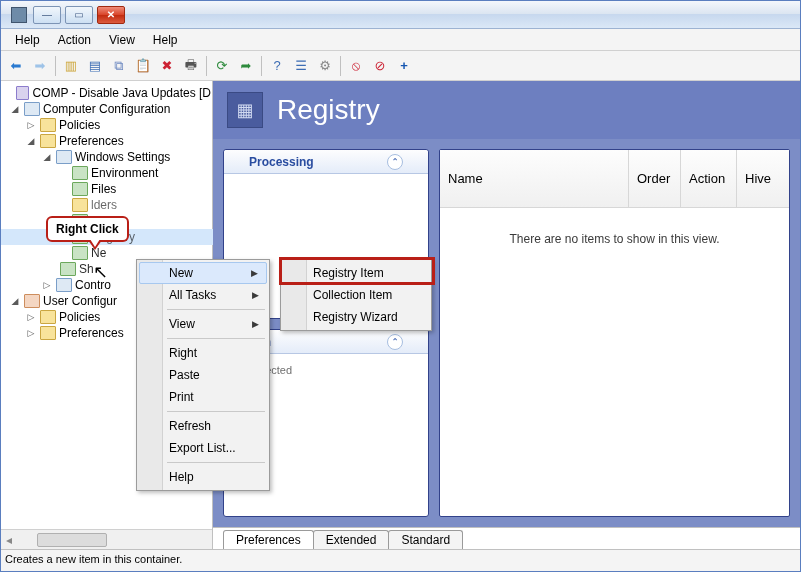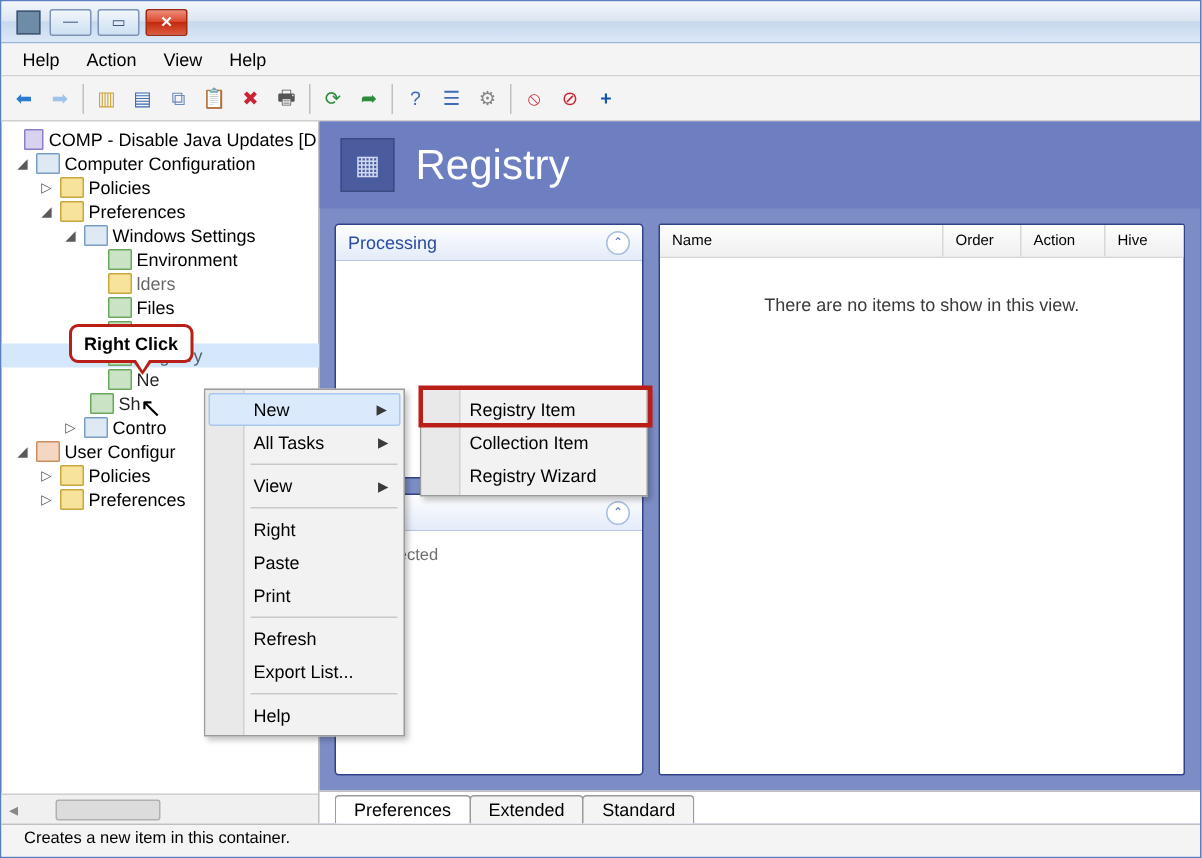--- a/index.html
+++ b/index.html
@@ -27,31 +27,31 @@
   .ticon2.gp{background:#d9d2ee;border-color:#8c7ccc}
   .sel{background:#d4e7fb}
   .hscroll{height:20px;background:#f0f0f0;border-top:1px solid #d0d0d0;display:flex;align-items:center}
   .thumb{width:70px;height:14px;background:#dcdcdc;border:1px solid #b0b0b0;border-radius:2px;margin-left:20px}
   .main{flex:1;background:#7c8dc6;position:relative;display:flex;flex-direction:column}
   .mainhdr{height:58px;background:#6d7fc0;display:flex;align-items:center;padding-left:14px;color:#fff;font-size:28px;font-weight:300}
   .mainhdr .hicon{width:36px;height:36px;background:#4a5c9e;border:1px solid #3a4a84;margin-right:14px;display:flex;align-items:center;justify-content:center;color:#cfd8f0;font-size:18px}
   .maincontent{flex:1;display:flex;gap:10px;padding:10px;min-height:0}
   .leftcol{width:206px;display:flex;flex-direction:column;gap:10px}
   .panel{background:#fff;border:1px solid #32428a;border-radius:3px}
-  .panelhdr{height:24px;background:linear-gradient(#fdfdfe,#e4ecf9);border-bottom:1px solid #b7c7e4;display:flex;align-items:center;padding:0 8px;justify-content:space-between;color:#2a4da0;font-weight:normal;font-size:11px;border-radius:3px 3px 0 0}
+  .panelhdr{height:24px;background:linear-gradient(#fdfdfe,#e4ecf9);border-bottom:1px solid #b7c7e4;display:flex;align-items:center;padding:0 25px;justify-content:space-between;color:#2a4da0;font-weight:bold;font-size:11px;border-radius:3px 3px 0 0}
   .collapse{width:16px;height:16px;border:1px solid #a7bee0;border-radius:8px;display:flex;align-items:center;justify-content:center;font-size:8px;color:#5274ba;background:#fff}
   .panel .pbody{padding:10px;color:#6f6f6f;font-size:11px}
   .rightcol{flex:1;background:#fff;border:1px solid #32428a;border-radius:2px;display:flex;flex-direction:column}
   .tblhdr{display:flex;border-bottom:1px solid #d7d7d7;background:linear-gradient(#fdfdfd,#f0f0f0)}
-  .th{padding:5px 8px;border-right:1px solid #d7d7d7;font-size:10px}
+  .th{padding:21px 8px;border-right:1px solid #d7d7d7;font-size:13px}
   .tbody{flex:1;display:flex;align-items:flex-start;justify-content:center;padding-top:24px;color:#3a3a3a;font-size:11px}
   .tabs{height:22px;display:flex;align-items:flex-end;padding-left:10px;background:#f4f4f4;border-top:1px solid #c0c0c0}
   .tab{padding:2px 12px;border:1px solid #9a9a9a;border-bottom:none;border-radius:3px 3px 0 0;margin-right:-1px;background:#f4f4f4}
   .tab.active{background:#fff}
-  .status{height:22px;border-top:1px solid #c0c0c0;padding:3px 15px;font-size:11px;background:#f4f4f4}
+  .status{height:22px;border-top:1px solid #c0c0c0;padding:3px 4px;font-size:11px;background:#f4f4f4}
   .callout{position:absolute;left:45px;top:215px;z-index:30}
   .callout-box{background:#fff;border:2px solid #b91f17;border-radius:6px;padding:4px 8px;font-weight:bold;font-size:12px;color:#000;position:relative}
   .callout-tail{position:absolute;left:42px;top:24px;width:0;height:0;border-left:7px solid transparent;border-right:7px solid transparent;border-top:10px solid #b91f17}
   .callout-tail2{position:absolute;left:44px;top:23px;width:0;height:0;border-left:5px solid transparent;border-right:5px solid transparent;border-top:8px solid #fff}
   .ctxmenu{position:absolute;background:#f2f2f2;border:1px solid #9b9b9b;box-shadow:2px 2px 4px rgba(0,0,0,.25);padding:2px;z-index:40}
   .ctxmenu .row{display:flex;align-items:center;height:22px;padding:0 24px 0 30px;cursor:default;position:relative;font-size:12px}
   .ctxmenu .row.hover{background:#dbe9fc;border:1px solid #a7c8ef;border-radius:2px;height:22px;padding:0 23px 0 29px}
   .ctxmenu .sep{height:1px;background:#c9c9c9;margin:3px 2px 3px 28px}
   .ctxmenu .arrow{position:absolute;right:8px;font-size:9px;color:#3a3a3a}
   .ctxmenu .gutter{position:absolute;left:0;top:0;bottom:0;width:26px;background:#e9e9e9;border-right:1px solid #d2d2d2}
@@ -133,27 +133,27 @@
             <span class="ticon2 gear"></span>
             <span>Windows Settings</span>
           </div>
       <div class="trow" style="padding-left:56px">
             <span class="tw"></span>
             <span class="ticon2 reg"></span>
             <span>Environment</span>
           </div>
       <div class="trow" style="padding-left:56px">
             <span class="tw"></span>
+            <span class="ticon2 reg"></span>
+            <span>Files</span>
+          </div>
+      <div class="trow" style="padding-left:56px">
+            <span class="tw"></span>
             <span class="ticon2"></span>
             <span style="opacity:.6">lders</span>
-          </div>
-      <div class="trow" style="padding-left:56px">
-            <span class="tw"></span>
-            <span class="ticon2 reg"></span>
-            <span>Files</span>
           </div>
       <div class="trow" style="padding-left:56px">
             <span class="tw"></span>
             <span class="ticon2 reg"></span>
             <span style="opacity:.6">les</span>
           </div>
       <div class="trow sel" style="padding-left:56px">
             <span class="tw"></span>
             <span class="ticon2 reg"></span>
             <span style="opacity:.6">Registry</span>

